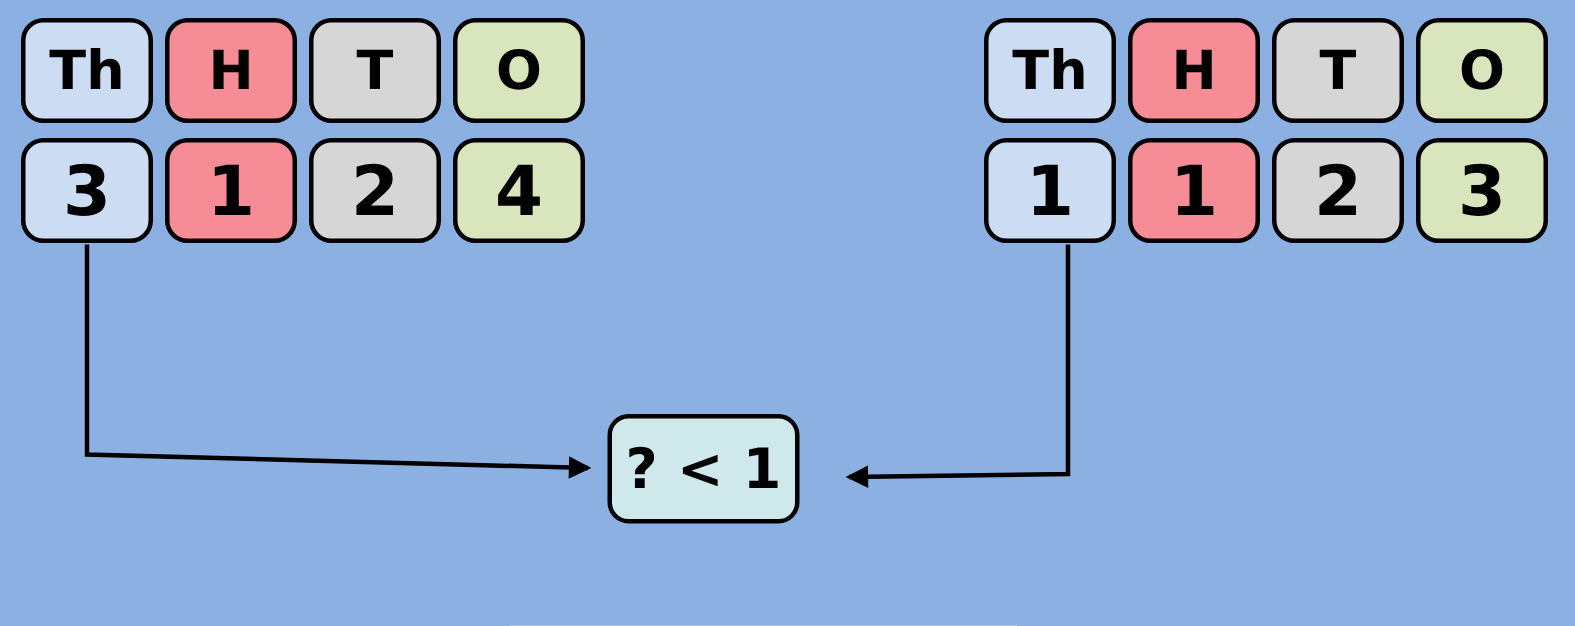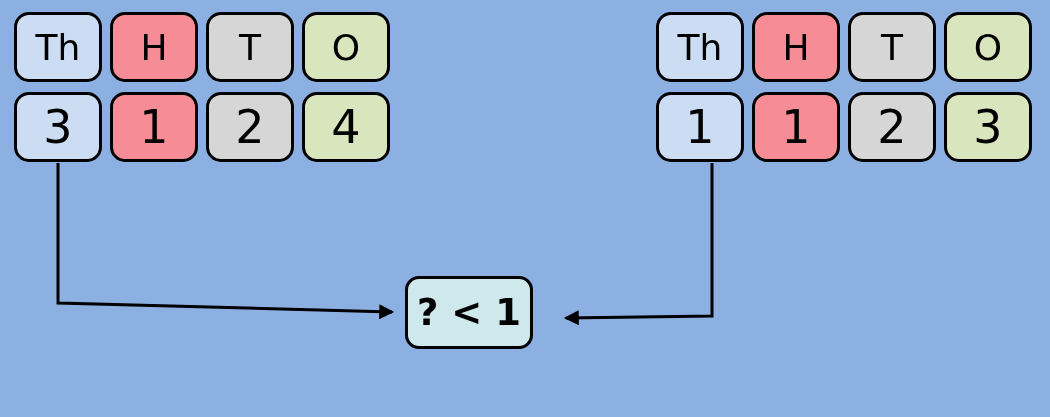--- a/index.html
+++ b/index.html
@@ -24,21 +24,21 @@
     row-gap: 10px;
   }
   .pv-table.left  { left: 14px; }
   .pv-table.right { left: 656px; }
   .cell {
     border: 3px solid var(--line, #000);
     border-radius: 15px;
     display: flex;
     align-items: center;
     justify-content: center;
-    font-weight: 400;
+    font-weight: 700;
     color: var(--line, #000);
     box-sizing: border-box;
   }
   .cell.hdr { font-size: 36px; }
   .cell.val { font-size: 46px; }
   .c-th { background: var(--thousands, #ccdcf2); }
   .c-h  { background: var(--hundreds,  #f68d96); }
   .c-t  { background: var(--tens,      #d6d6d6); }
   .c-o  { background: var(--ones,      #d9e5bd); }
   .arrows {

